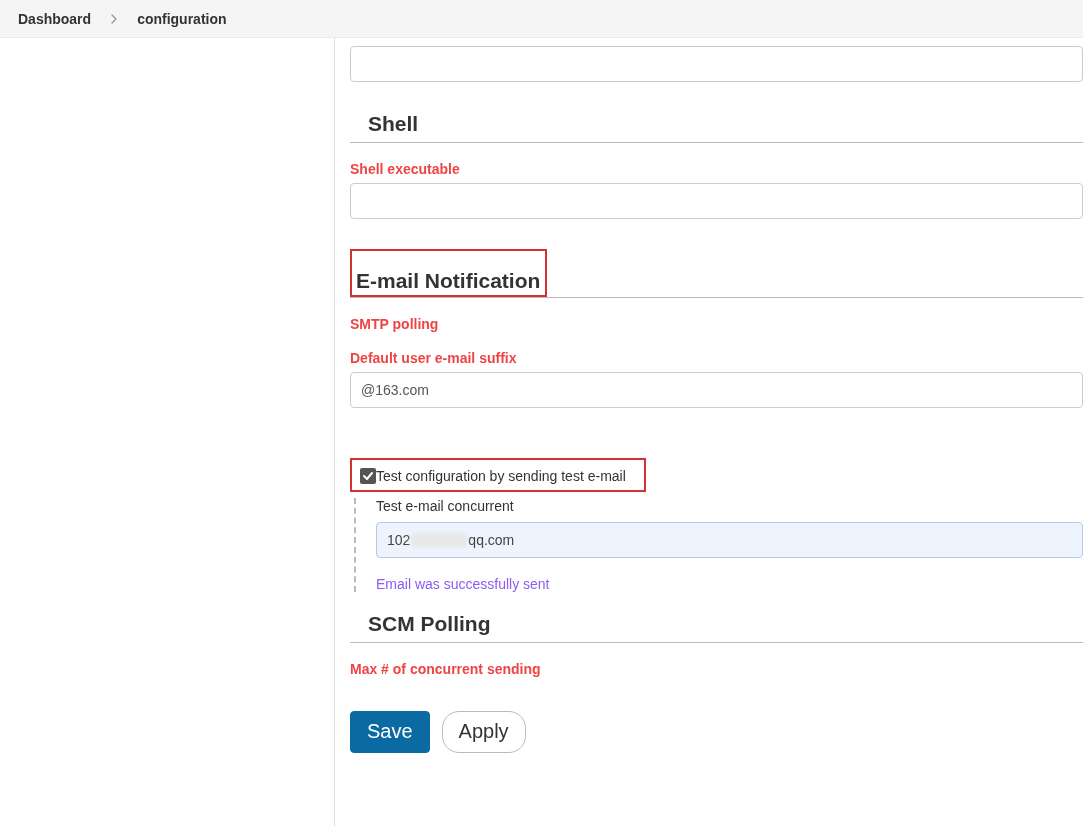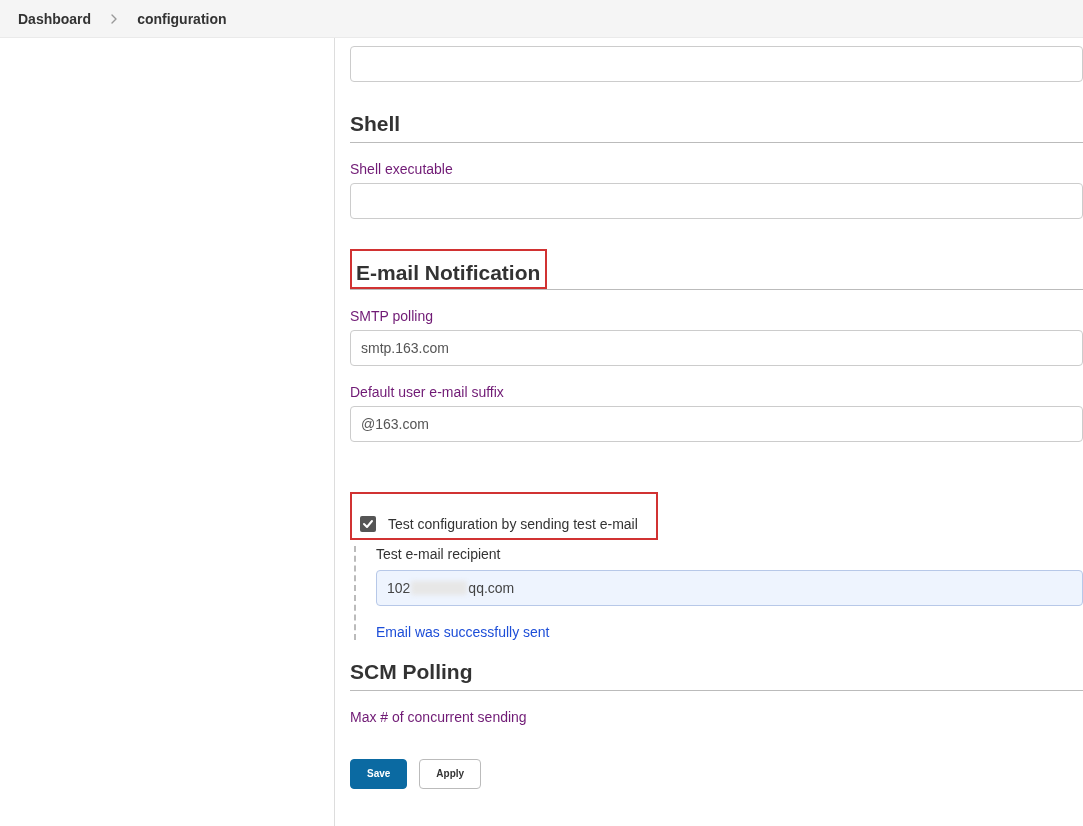--- a/index.html
+++ b/index.html
@@ -55,57 +55,57 @@
       padding: 6px 10px;
       font-size: 14px;
     }
 
     .section-heading {
       font-size: 21px;
       font-weight: 700;
       color: #333;
       margin-top: 30px;
       margin-bottom: 6px;
+      margin-left: 18px;
     }
     .section-block {
       border-top: 1px solid #bbb;
       padding-bottom: 0;
     }
     .field-label {
       font-size: 14px;
-      color: #701a75;
-      font-weight: 400;
+      color: #ef4444;
+      font-weight: 700;
       margin-top: 18px;
       margin-bottom: 6px;
     }
     .field-input {
       width: 100%;
       height: 36px;
       border: 1px solid #ccc;
       border-radius: 4px;
       padding: 6px 10px;
       font-size: 14px;
       color: #555;
     }
 
     .highlight-box-1 {
       border: 2px solid #d13232;
       display: inline-block;
       padding: 2px 5px 0 0;
       margin-top: 30px;
     }
-    .highlight-box-1 .section-heading { margin-top: 8px; margin-bottom: 2px; margin-left: 4px; }
+    .highlight-box-1 .section-heading { margin-top: 16px; margin-bottom: 2px; margin-left: 4px; }
 
     .highlight-box-2 {
       border: 2px solid #d13232;
       display: inline-flex;
       align-items: center;
-      padding: 22px 18px 6px 8px;
+      padding: 8px 18px 6px 8px;
       margin-top: 50px;
-      gap: 12px;
     }
     .checkbox-box {
       width: 16px;
       height: 16px;
       background: #555;
       position: relative;
       display: inline-flex;
       align-items: center;
       justify-content: center;
       border-radius: 2px;
@@ -142,47 +142,48 @@
       display: inline-block;
       width: 56px;
       height: 14px;
       background: #e7e7e7;
       border-radius: 2px;
       filter: blur(2px);
       margin: 0 1px;
     }
     .success-msg {
       font-size: 14px;
-      color: #1d4ed8;
+      color: #8b5cf6;
       margin-top: 18px;
       margin-bottom: 18px;
     }
 
     .btn-row {
       margin-top: 34px;
       display: flex;
       gap: 12px;
     }
     .btn {
       padding: 8px 16px 9px;
-      font-size: 10px;
-      font-weight: 700;
+      font-size: 20px;
+      font-weight: 400;
       border-radius: 4px;
       cursor: pointer;
       border: 1px solid transparent;
     }
     .btn-primary {
       background: #0b6aa2;
       color: #fff;
       border-color: #0b6aa2;
     }
     .btn-secondary {
       background: #fff;
       color: #333;
       border-color: #bbb;
+      border-radius: 17px;
     }
   </style>
 </head>
 <body>
 
 <div class="breadcrumb-bar">
   <span>Dashboard</span>
   <span class="chevron">
     <svg width="6" height="10" viewBox="0 0 6 10">
         <path d="M1 1 L5 5 L1 9" stroke="#999" stroke-width="1.4" fill="none" stroke-linecap="round" stroke-linejoin="round"></path>
@@ -206,37 +207,36 @@
       <div class="field-label">Shell executable</div>
       <input class="field-input" type="text" value="" style="">
     </div>
 
     
     <div class="highlight-box-1">
       <div class="section-heading">E-mail Notification</div>
     </div>
     <div class="section-block">
       <div class="field-label">SMTP polling</div>
-      <input class="field-input" type="text" value="smtp.163.com" style="">
 
       <div class="field-label">Default user e-mail suffix</div>
       <input class="field-input" type="text" value="@163.com" style="">
 
       
       <div class="highlight-box-2">
         <span class="checkbox-box">
           <svg viewBox="0 0 12 12">
               <path d="M2 6 L5 9 L10 3" stroke="#fff" stroke-width="2" fill="none" stroke-linecap="round" stroke-linejoin="round"></path>
             </svg>
         </span>
         <span>Test configuration by sending test e-mail</span>
       </div>
 
       <div class="nested-block">
-        <div class="nested-label">Test e-mail recipient</div>
+        <div class="nested-label">Test e-mail concurrent</div>
         <div class="nested-input">
           <span>102</span>
             <span class="redact"></span>
             <span>qq.com</span>
         </div>
         <div class="success-msg">Email was successfully sent</div>
       </div>
     </div>
 
     

